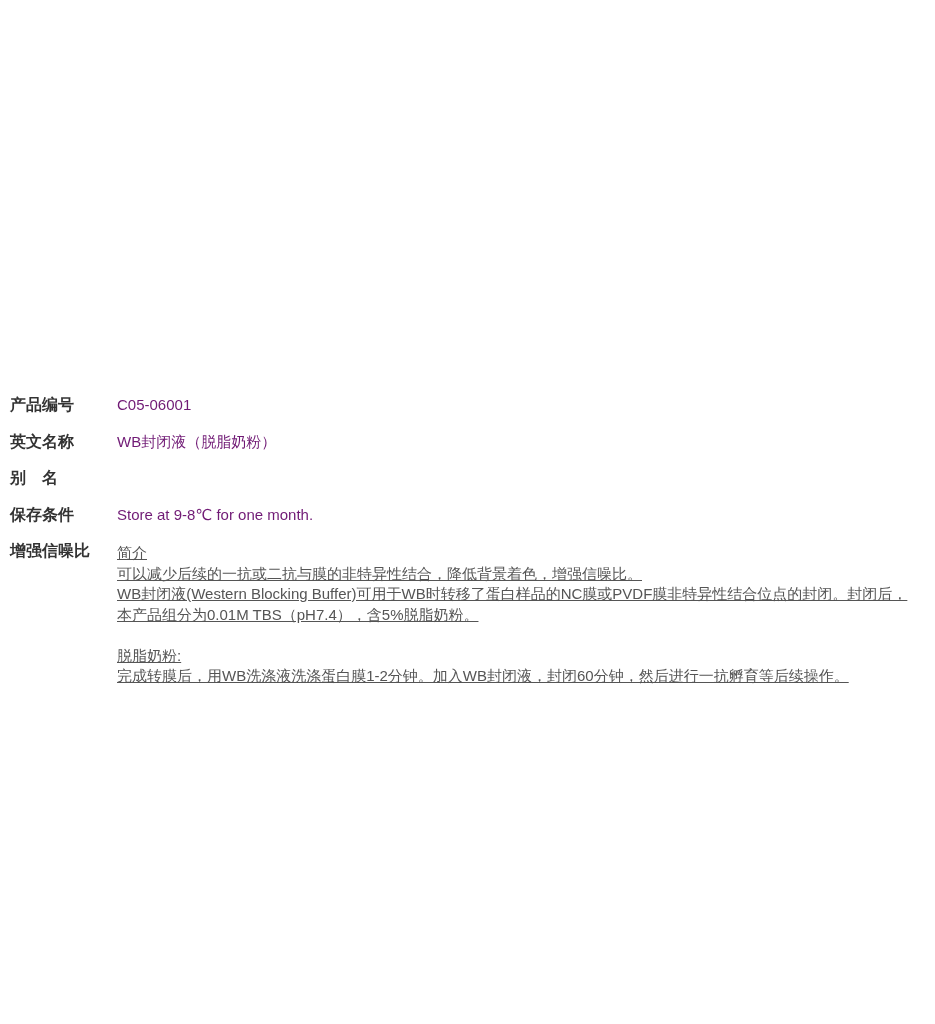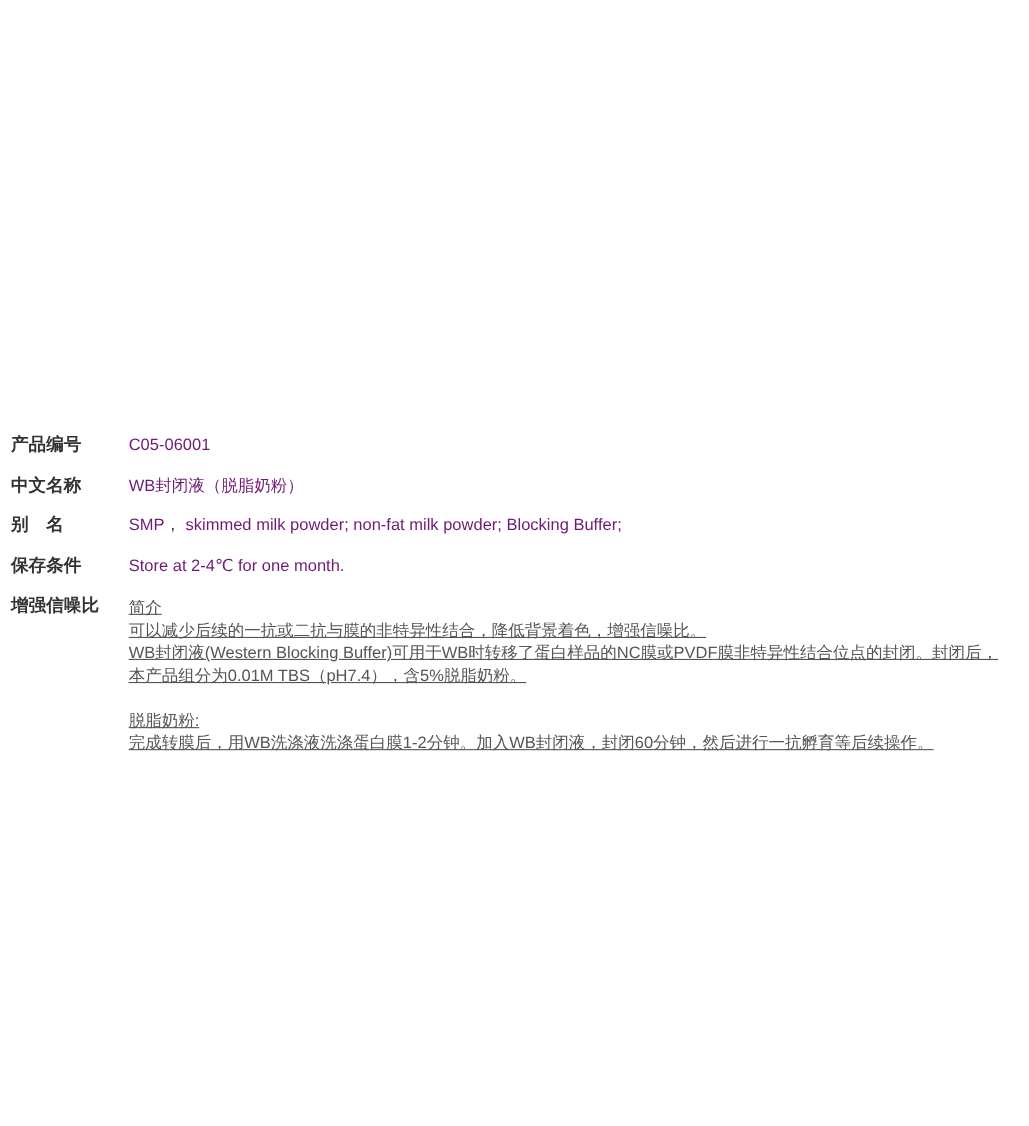--- a/index.html
+++ b/index.html
@@ -61,32 +61,31 @@
 
 <div class="product-info">
 
   <div class="row">
     <div class="row-label">产品编号</div>
     <div class="row-value">C05-06001</div>
   </div>
 
 
   <div class="row">
-    <div class="row-label">中文名称</div>
+    <div class="row-label">英文名称</div>
     <div class="row-value">WB封闭液（脱脂奶粉）</div>
   </div>
 
   <div class="row">
     <div class="row-label">别　名</div>
-    <div class="row-value">SMP， skimmed milk powder; non-fat milk powder; Blocking Buffer;</div>
   </div>
 
   <div class="row">
     <div class="row-label">保存条件</div>
-    <div class="row-value">Store at 2-4℃ for one month.</div>
+    <div class="row-value">Store at 9-8℃ for one month.</div>
   </div>
 
   <div class="row">
     <div class="row-label">增强信噪比</div>
     <div class="intro-lines">
       <div>简介</div>
       <div>可以减少后续的一抗或二抗与膜的非特异性结合，降低背景着色，增强信噪比。</div>
       <div>WB封闭液(Western Blocking Buffer)可用于WB时转移了蛋白样品的NC膜或PVDF膜非特异性结合位点的封闭。封闭后，</div>
       <div>本产品组分为0.01M TBS（pH7.4），含5%脱脂奶粉。</div>
       <div></div>

